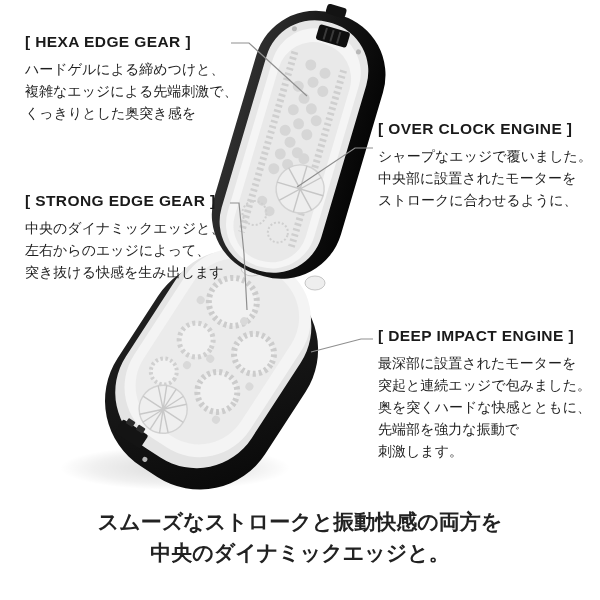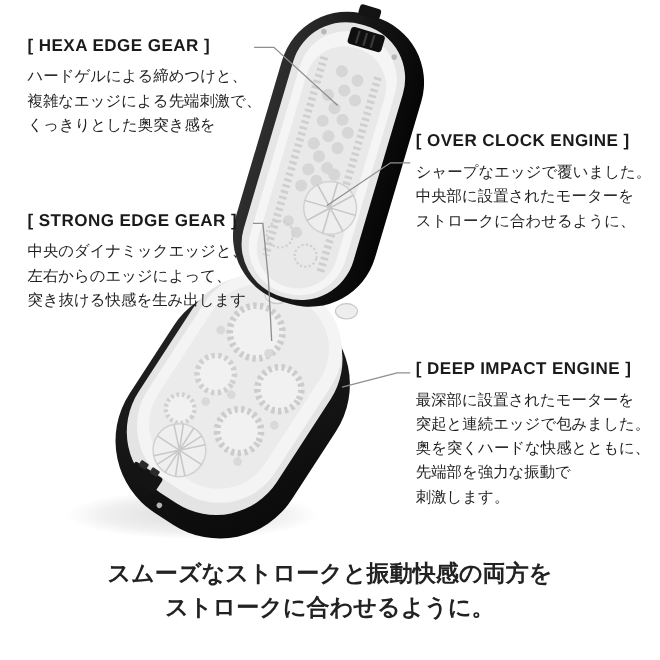--- a/index.html
+++ b/index.html
@@ -175,16 +175,16 @@
     <div class="title">[ DEEP IMPACT ENGINE ]</div>
     <div class="line">最深部に設置されたモーターを</div>
     <div class="line">突起と連続エッジで包みました。</div>
     <div class="line">奥を突くハードな快感とともに、</div>
     <div class="line">先端部を強力な振動で</div>
     <div class="line">刺激します。</div>
   </div>
 
   <div class="footer">
     <div class="fline">スムーズなストロークと振動快感の両方を</div>
-    <div class="fline">ストロークに合わせるように。</div>
+    <div class="fline">中央のダイナミックエッジと。</div>
   </div>
 
 </div>
 
 </body></html>

